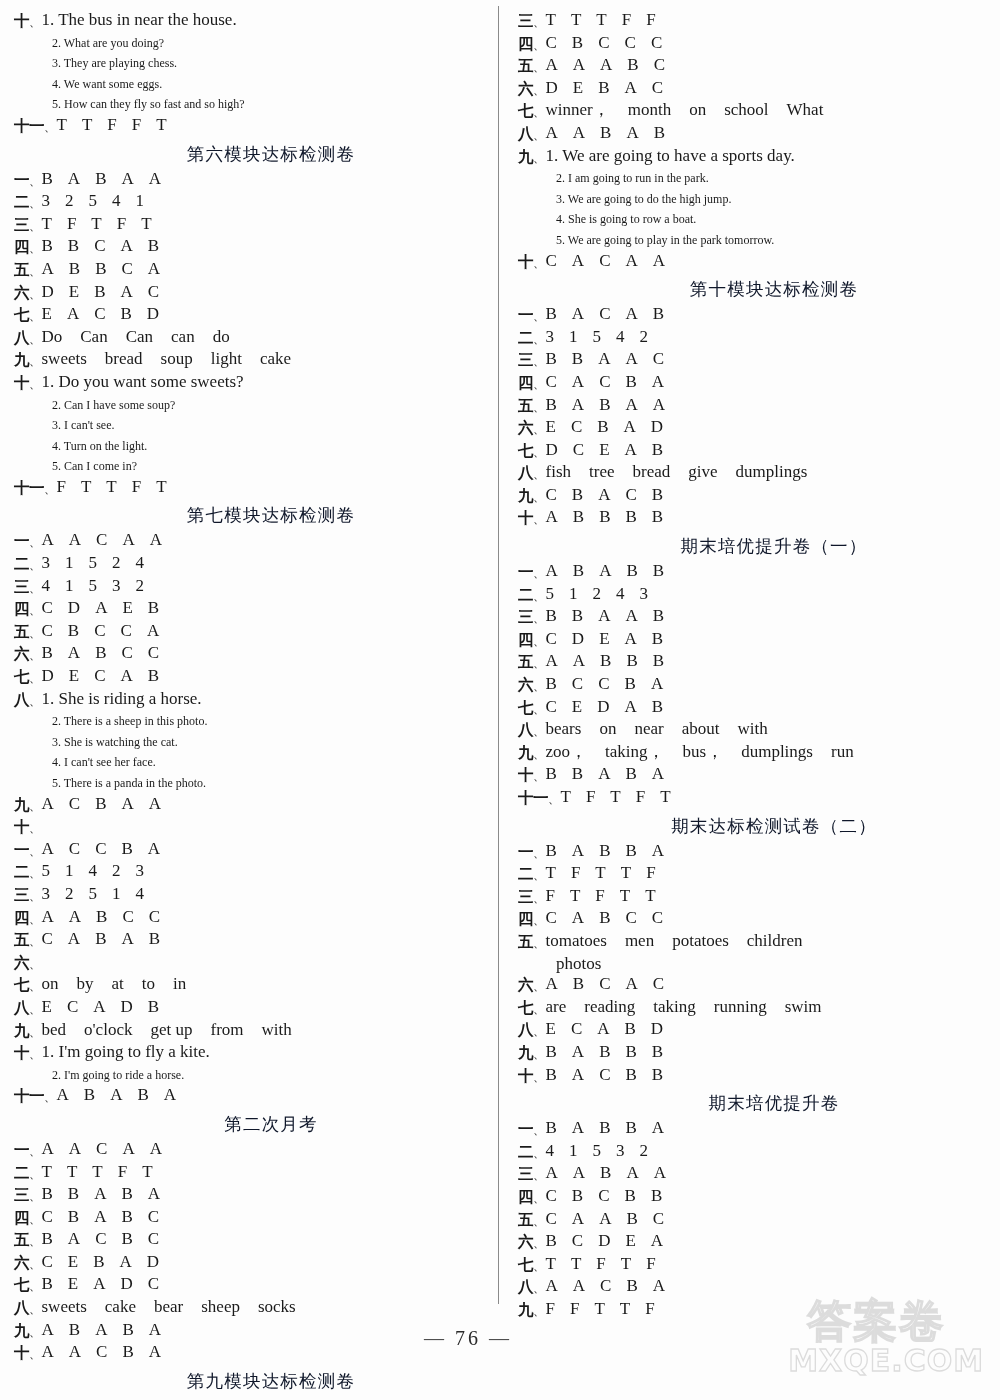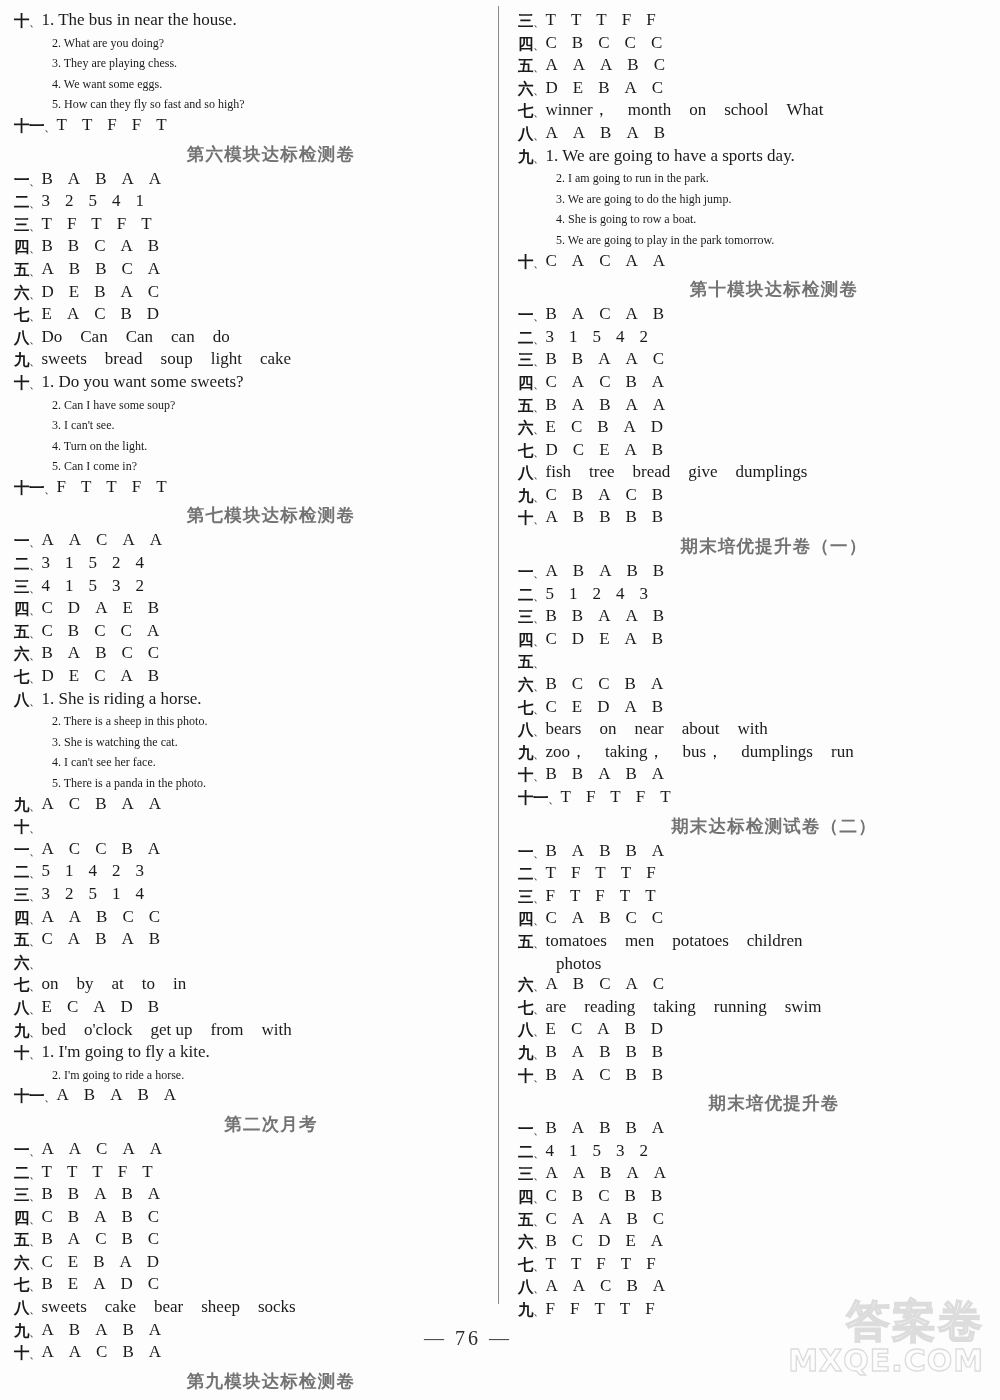--- a/index.html
+++ b/index.html
@@ -40,27 +40,27 @@
     width: 500px;
     box-sizing: border-box;
     padding-top: 10px;
   }
   .col-left  { padding-left: 14px; padding-right: 16px; }
   .col-right { padding-left: 18px; padding-right: 14px; }
 
   
   .sec-title {
     font-family: "DejaVu Sans", "Liberation Sans", sans-serif;
-    font-weight: bold;
+    font-weight: normal;
     font-size: 17.5px;
     letter-spacing: 1.2px;
     text-align: center;
     margin: 4px 0 3px 0;
     padding-left: 44px;
-    color: #737373;
+    color: #0f172a;
     white-space: nowrap;
   }
 
   
   .ans-line {
     display: flex;
     align-items: flex-start;
     font-size: 17px;
     line-height: 20.6px;
     margin: 0;
@@ -111,21 +111,21 @@
     color: #2a2a2a;
     letter-spacing: 3px;
   }
   .page-number .dash { color: #444; }
 
   
   .watermark {
     position: absolute;
     right: 16px;
     bottom: 22px;
-    text-align: right;
+    text-align: center;
     pointer-events: none;
     user-select: none;
   }
   .watermark .wm-cn {
     font-family: "DejaVu Sans", "Liberation Sans", sans-serif;
     font-size: 44px;
     font-weight: bold;
     letter-spacing: 2px;
     color: transparent;
     -webkit-text-stroke: 1.4px #dcdcdc;
@@ -443,20 +443,21 @@
         <div class="ans-line">
           <span class="num">三<span class="dun">、</span></span>
           <span class="body tokens "><span>B</span><span>B</span><span>A</span><span>A</span><span>B</span></span>
         </div>
         <div class="ans-line">
           <span class="num">四<span class="dun">、</span></span>
           <span class="body tokens "><span>C</span><span>D</span><span>E</span><span>A</span><span>B</span></span>
         </div>
         <div class="ans-line">
           <span class="num">五<span class="dun">、</span></span>
+          <span class="body tokens "><span>A</span><span>A</span><span>B</span><span>B</span><span>B</span></span>
         </div>
         <div class="ans-line">
           <span class="num">六<span class="dun">、</span></span>
           <span class="body tokens "><span>B</span><span>C</span><span>C</span><span>B</span><span>A</span></span>
         </div>
         <div class="ans-line">
           <span class="num">七<span class="dun">、</span></span>
           <span class="body tokens "><span>C</span><span>E</span><span>D</span><span>A</span><span>B</span></span>
         </div>
         <div class="ans-line">

